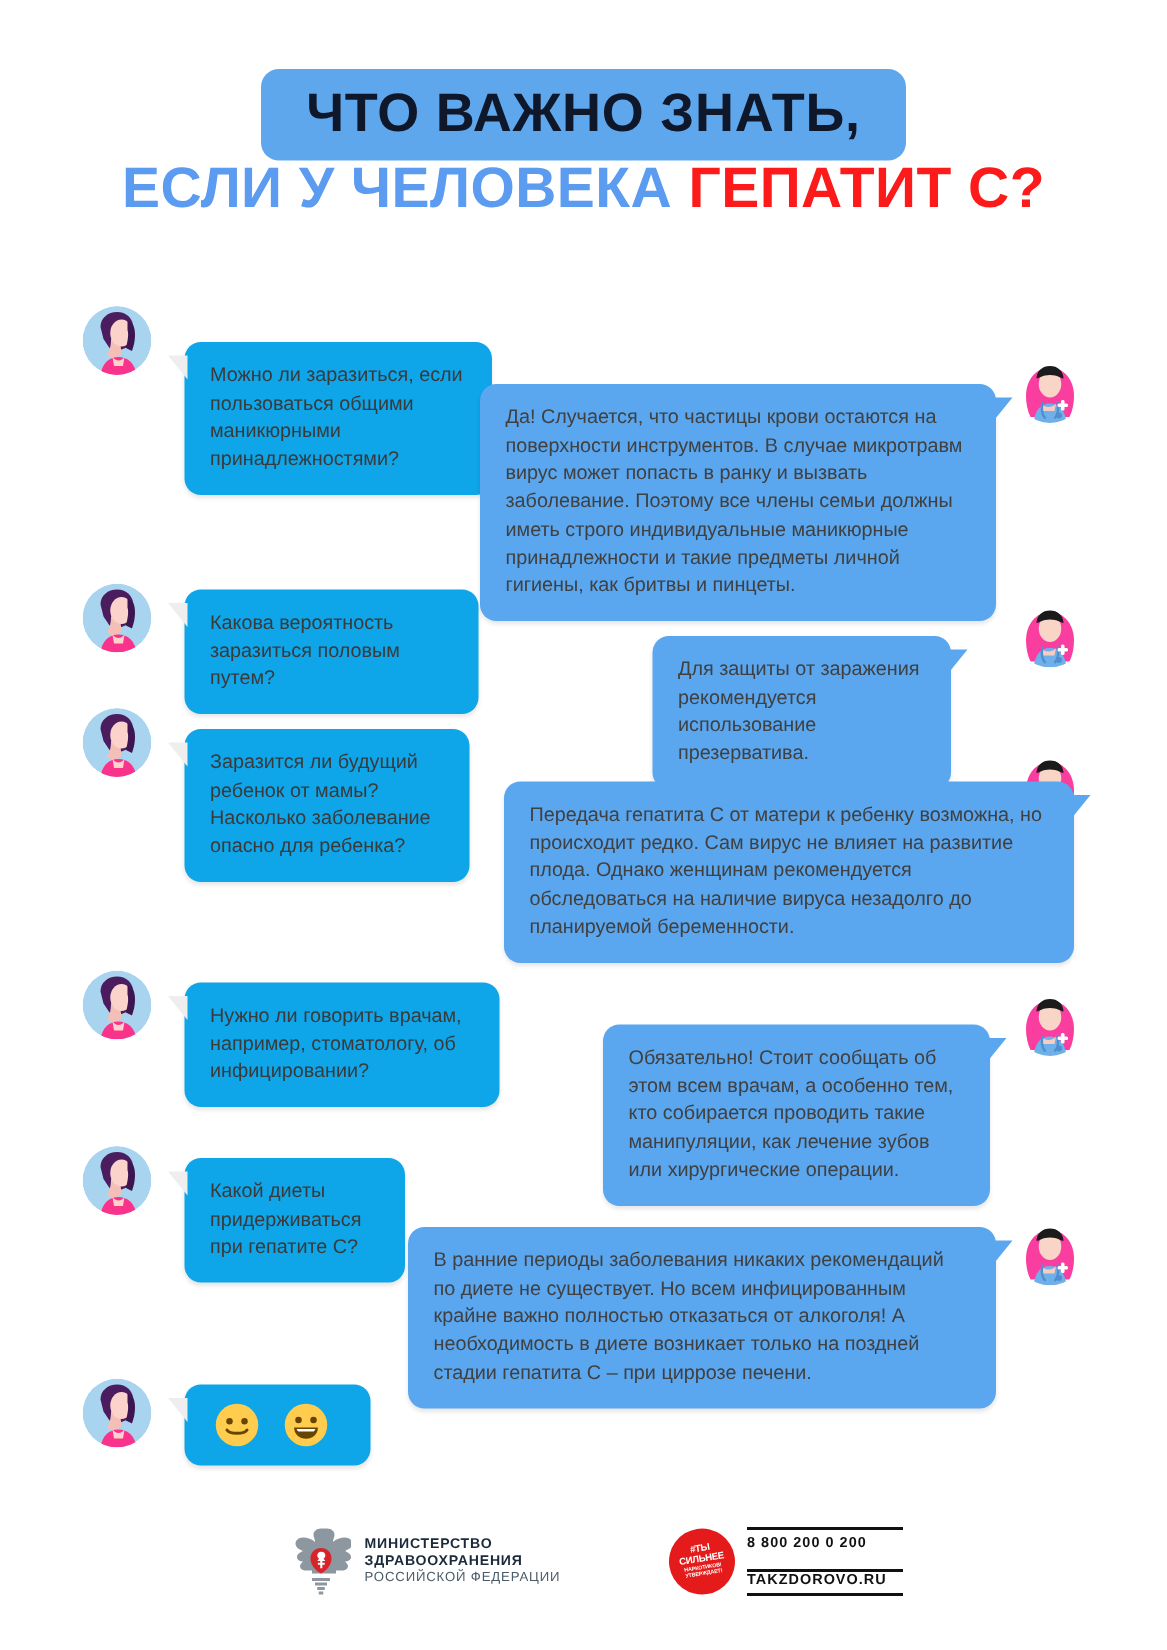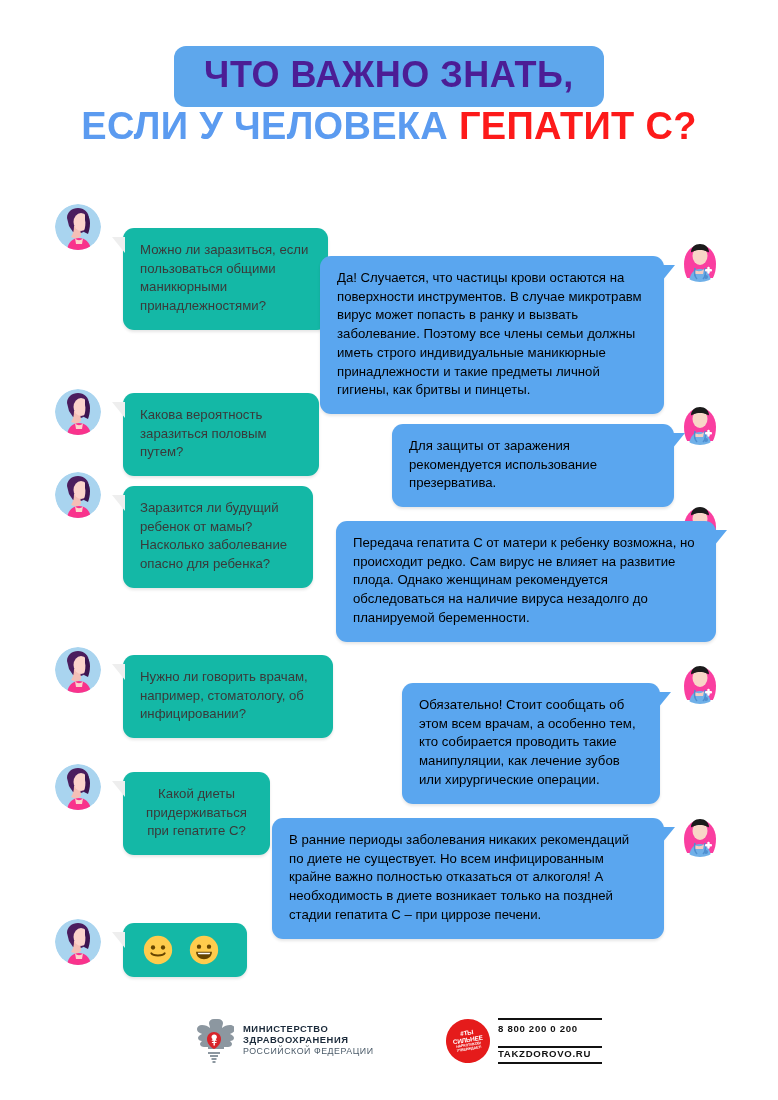--- a/index.html
+++ b/index.html
@@ -13,21 +13,21 @@
     position: relative;
     width: 778px; height: 1100px;
     background: #ffffff;
   }
 
   
   .header { position: absolute; top: 46px; left: 0; width: 778px; text-align: center; }
   .title-badge {
     display: inline-block;
     background: #5ea7ec;
-    color: #4c1d95;
+    color: #0f172a;
     border-radius: 12px;
     padding: 11px 30px 14px 30px;
     font-size: 36px;
     font-weight: bold;
     letter-spacing: 0.5px;
     line-height: 1;
   }
   .title-line2 {
     font-size: 38px;
     font-weight: bold;
@@ -48,26 +48,26 @@
   
   .bubble {
     position: absolute;
     border-radius: 11px;
     padding: 13px 17px 14px 17px;
     font-size: 13.2px;
     line-height: 1.42;
     box-shadow: 0 2px 3px rgba(0,0,0,0.10);
   }
   .bubble.q {
-    background: #14b8a6;
+    background: #0ea5e9;
     color: #3a3a3a;
   }
   .bubble.a {
     background: #5aa6ef;
-    color: #000000;
+    color: #404040;
   }
   
   .bubble.q::before {
     content: "";
     position: absolute;
     left: -11px; top: 9px;
     width: 0; height: 0;
     border-top: 0 solid transparent;
     border-bottom: 16px solid transparent;
     border-right: 13px solid #eeeeee;
@@ -168,21 +168,21 @@
           <path d="M17 33c2 3 8 3 10 0l-1 5h-8z" fill="#f6cdc0"></path>
           <ellipse cx="23" cy="20" rx="7.5" ry="9" fill="#f8d5c7"></ellipse>
           <path d="M14 17c0-6 4-9 9-9s9 3 9 9c0-3-3-5-9-5s-9 2-9 5z" fill="#1b1b1b"></path>
           <path d="M14 16c1-5 5-7 9-7s8 2 9 7c-1 1-3-2-9-2s-8 3-9 2z" fill="#1b1b1b"></path>
           <path d="M18 32c-1 5 0 9 2 11M28 32c1 5 0 9-2 11" stroke="#4f8fd0" stroke-width="1.6" fill="none"></path>
           <circle cx="29" cy="41" r="2" fill="#4f8fd0"></circle>
           <rect x="28" y="33" width="7" height="2.4" rx="1" fill="#ffffff"></rect>
           <rect x="30.3" y="30.7" width="2.4" height="7" rx="1" fill="#ffffff"></rect>
         </svg>
     </div>
-    <div class="bubble a" style="left:392px; top:228px; width:282px;">Для защиты от заражения рекомендуется использование презерватива.</div>
+    <div class="bubble a" style="left:435px; top:228px; width:199px;">Для защиты от заражения рекомендуется использование презерватива.</div>
 
     <div class="avatar" style="left:55px; top:276px;">
       <svg viewBox="0 0 46 46">
           <circle cx="23" cy="23" r="23" fill="#a9d4ef"></circle>
           <path d="M12 14c0-6 5-10 11-10s11 4 11 11c0 6-2 9-3 12l-5 2-8-1-4-6z" fill="#4b1d5e"></path>
           <path d="M19 22c0 5-1 8-3 11l6 2 4-3-1-10z" fill="#f4bfb6"></path>
           <ellipse cx="26" cy="18" rx="7.5" ry="9" fill="#fbd3cb"></ellipse>
           <path d="M30 10c4 1 5 5 5 9 0 5-1 8-2 11l-4-2c1-4 2-9 1-12z" fill="#3d1550"></path>
           <path d="M12 46c1-8 6-12 12-12s11 4 12 12z" fill="#f9338c"></path>
           <path d="M20 34c2 3 6 3 8 0l-1 6h-6z" fill="#fbd3cb"></path>
@@ -241,21 +241,21 @@
       <svg viewBox="0 0 46 46">
           <circle cx="23" cy="23" r="23" fill="#a9d4ef"></circle>
           <path d="M12 14c0-6 5-10 11-10s11 4 11 11c0 6-2 9-3 12l-5 2-8-1-4-6z" fill="#4b1d5e"></path>
           <path d="M19 22c0 5-1 8-3 11l6 2 4-3-1-10z" fill="#f4bfb6"></path>
           <ellipse cx="26" cy="18" rx="7.5" ry="9" fill="#fbd3cb"></ellipse>
           <path d="M30 10c4 1 5 5 5 9 0 5-1 8-2 11l-4-2c1-4 2-9 1-12z" fill="#3d1550"></path>
           <path d="M12 46c1-8 6-12 12-12s11 4 12 12z" fill="#f9338c"></path>
           <path d="M20 34c2 3 6 3 8 0l-1 6h-6z" fill="#fbd3cb"></path>
         </svg>
     </div>
-    <div class="bubble q" style="left:123px; top:576px; width:147px;text-align:center;">Какой диеты придерживаться при гепатите С?</div>
+    <div class="bubble q" style="left:123px; top:576px; width:147px;">Какой диеты придерживаться при гепатите С?</div>
 
     <div class="avatar" style="left:677px; top:615px;">
       <svg viewBox="0 0 46 46">
           <circle cx="23" cy="23" r="23" fill="#ffffff"></circle>
           <path d="M7 28c0-11 7-19 16-19s16 8 16 19c0 5-1 10-3 14H10c-2-4-3-9-3-14z" fill="#fa3ea0"></path>
           <path d="M12 46c1-9 5-13 11-13s10 4 11 13z" fill="#6fb0e8"></path>
           <path d="M17 33c2 3 8 3 10 0l-1 5h-8z" fill="#f6cdc0"></path>
           <ellipse cx="23" cy="20" rx="7.5" ry="9" fill="#f8d5c7"></ellipse>
           <path d="M14 17c0-6 4-9 9-9s9 3 9 9c0-3-3-5-9-5s-9 2-9 5z" fill="#1b1b1b"></path>
           <path d="M14 16c1-5 5-7 9-7s8 2 9 7c-1 1-3-2-9-2s-8 3-9 2z" fill="#1b1b1b"></path>

